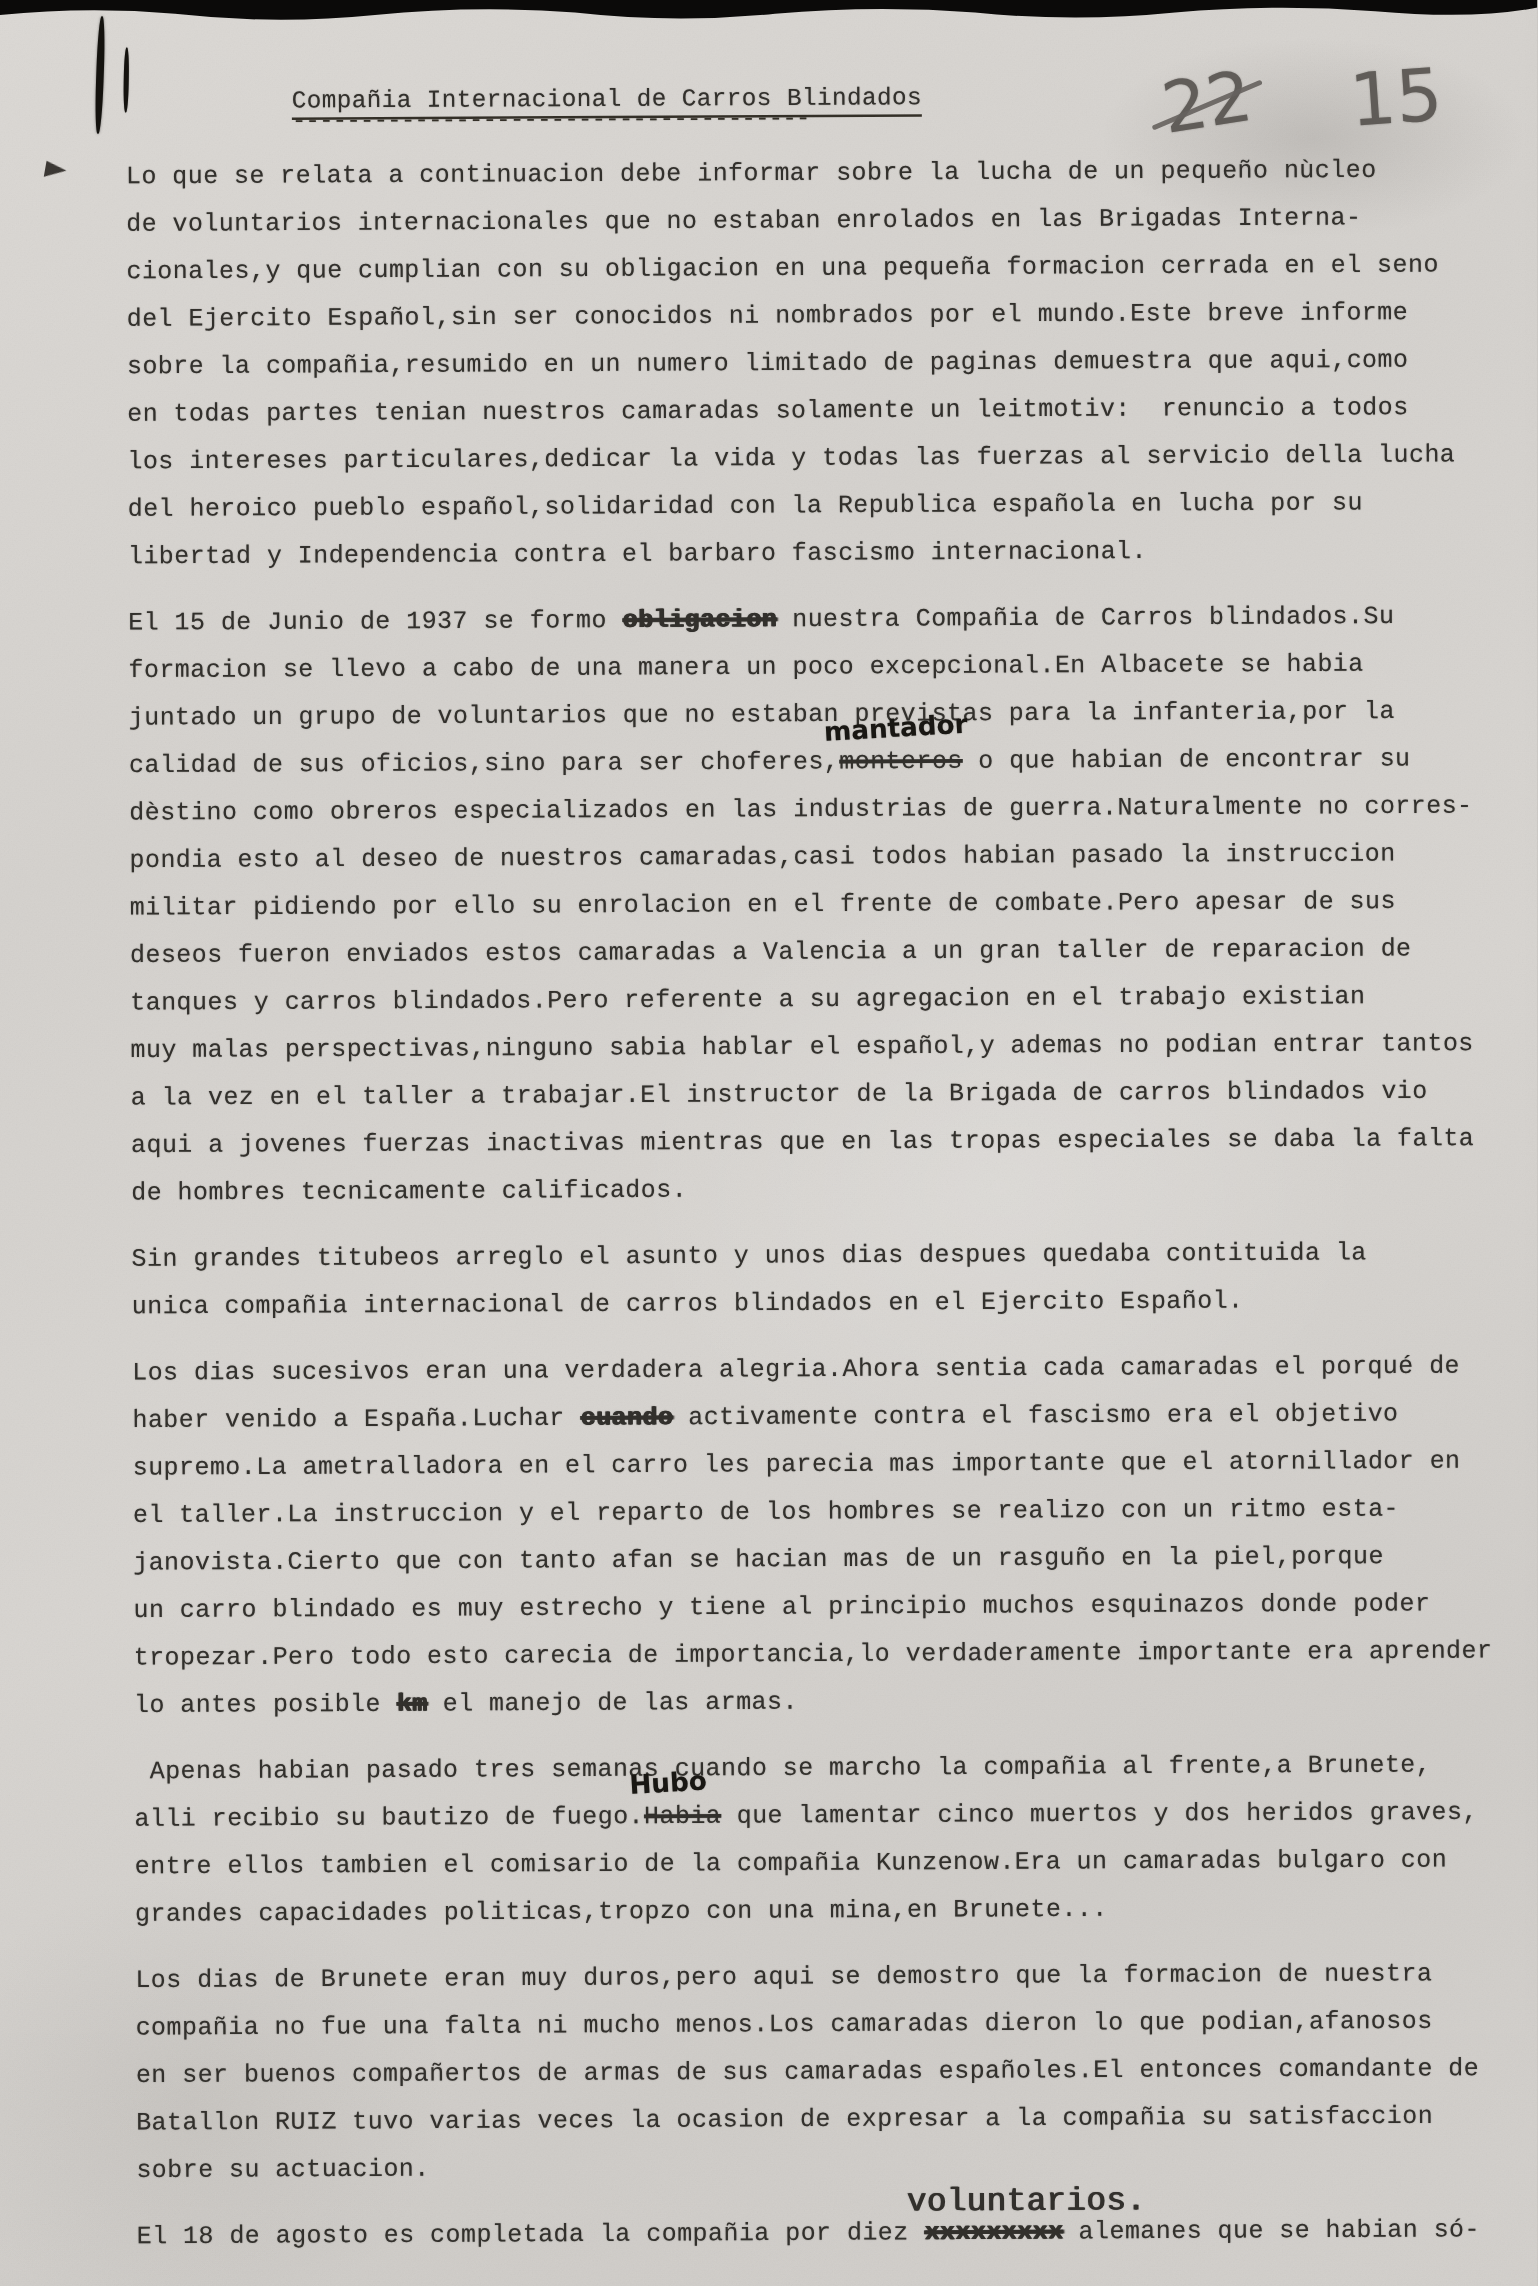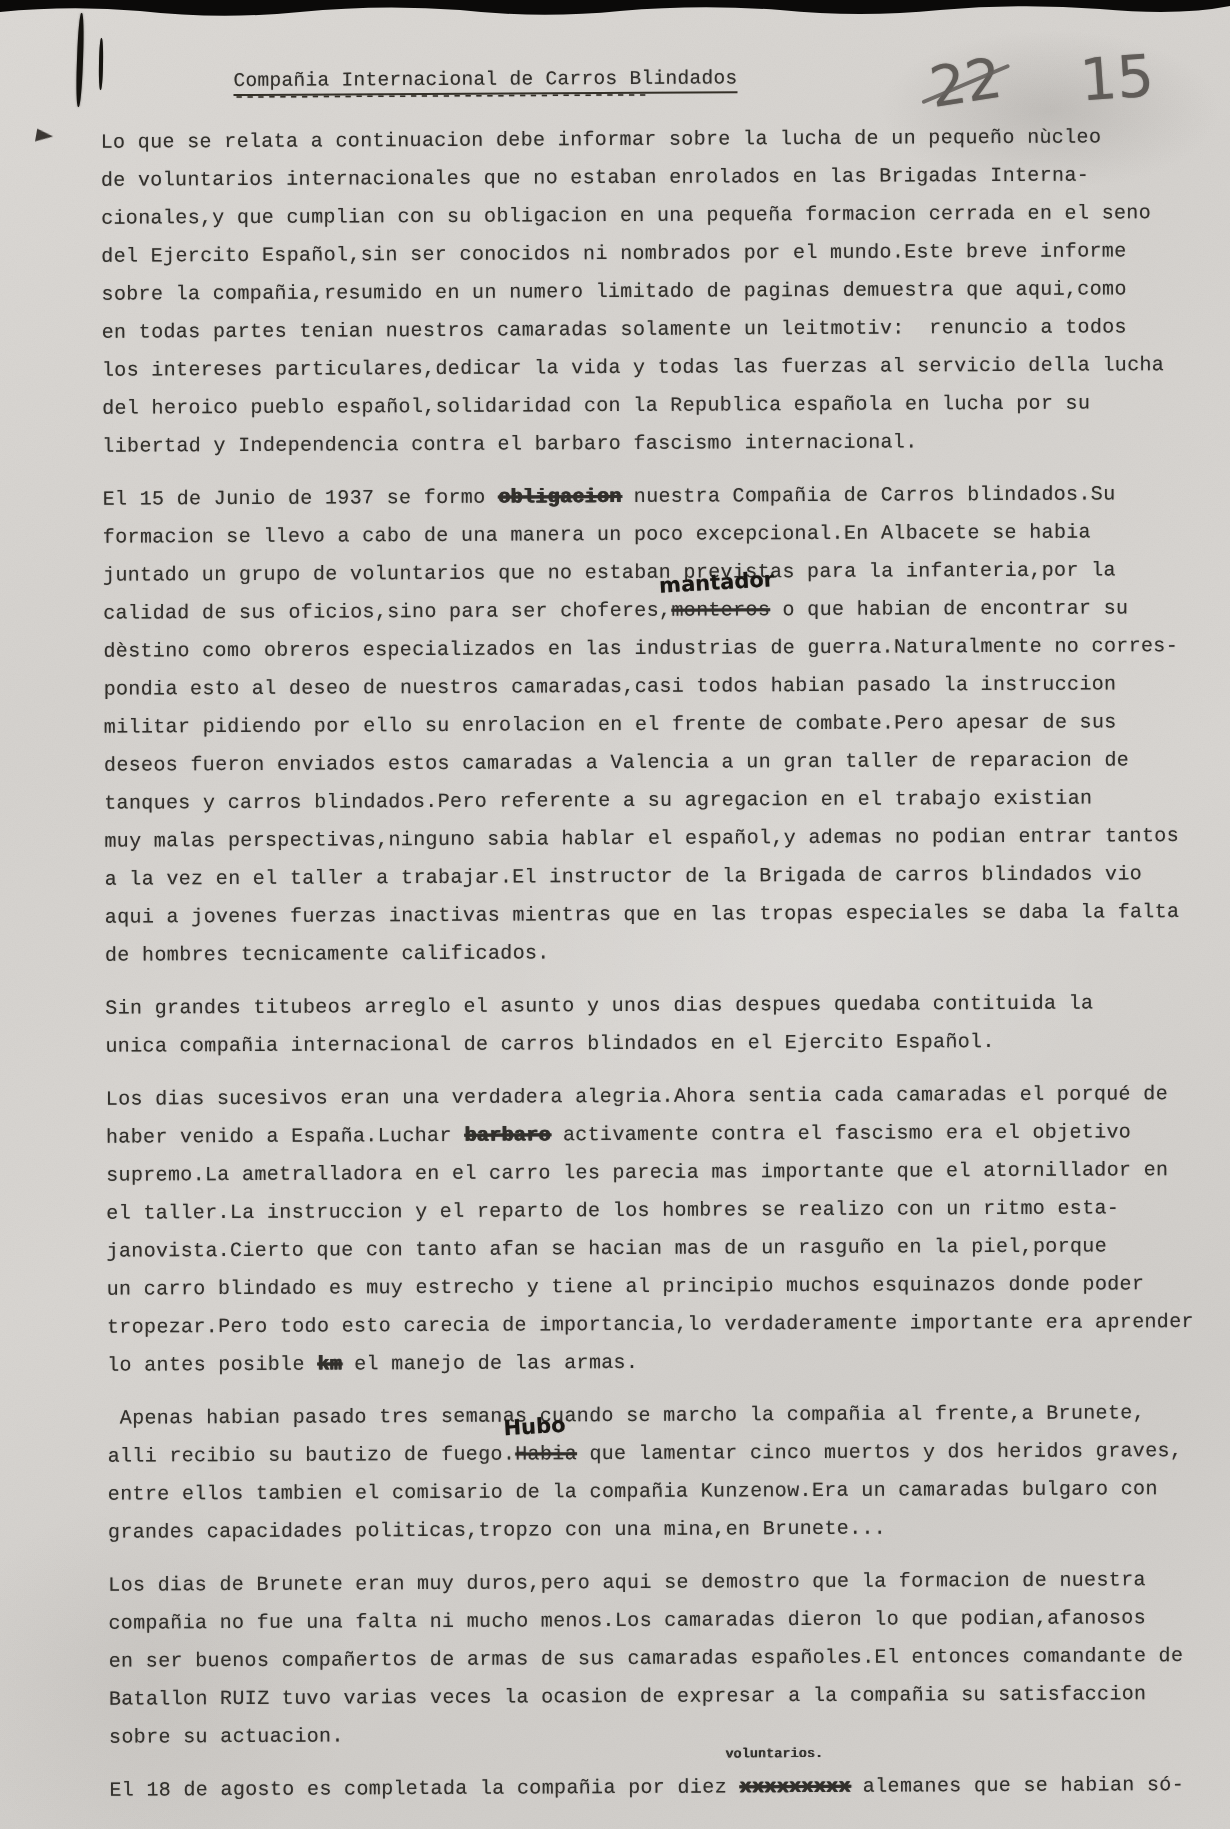--- a/index.html
+++ b/index.html
@@ -68,21 +68,21 @@
   }
   .overstruck{font-weight:700;text-shadow:1px 0 currentColor,0 0 1px rgba(40,38,34,.5);}
   .note{position:absolute;white-space:pre;display:inline-block;}
   .note.hand{
     left:-12px;top:-28px;
     font-family:"DejaVu Sans",sans-serif;font-weight:700;font-size:21px;
     color:#191713;transform:rotate(-3deg);letter-spacing:0;
   }
   .note.typed{
     left:-14px;top:-29px;
-    font-family:inherit;font-size:13px;font-weight:400;color:#32302c;letter-spacing:.35px;
+    font-family:inherit;font-size:26px;font-weight:400;color:#32302c;letter-spacing:.35px;
   }
 </style>
 </head>
 <body>
 
 <div class="paper"></div>
 <div class="stain s1"></div>
 <div class="stain s2"></div>
 <div class="stain s3"></div>
 
@@ -136,21 +136,21 @@
         <div class="line">a la vez en el taller a trabajar.El instructor de la Brigada de carros blindados vio</div>
         <div class="line">aqui a jovenes fuerzas inactivas mientras que en las tropas especiales se daba la falta</div>
         <div class="line">de hombres tecnicamente calificados.</div>
       </div>
       <div class="para">
         <div class="line">Sin grandes titubeos arreglo el asunto y unos dias despues quedaba contituida la</div>
         <div class="line">unica compañia internacional de carros blindados en el Ejercito Español.</div>
       </div>
       <div class="para">
         <div class="line">Los dias sucesivos eran una verdadera alegria.Ahora sentia cada camaradas el porqué de</div>
-        <div class="line">haber venido a España.Luchar <span class="overstruck">barbaro</span> activamente contra el fascismo era el objetivo</div>
+        <div class="line">haber venido a España.Luchar <span class="overstruck">cuando</span> activamente contra el fascismo era el objetivo</div>
         <div class="line">supremo.La ametralladora en el carro les parecia mas importante que el atornillador en</div>
         <div class="line">el taller.La instruccion y el reparto de los hombres se realizo con un ritmo esta-</div>
         <div class="line">janovista.Cierto que con tanto afan se hacian mas de un rasguño en la piel,porque</div>
         <div class="line">un carro blindado es muy estrecho y tiene al principio muchos esquinazos donde poder</div>
         <div class="line">tropezar.Pero todo esto carecia de importancia,lo verdaderamente importante era aprender</div>
         <div class="line">lo antes posible <span class="overstruck">km</span> el manejo de las armas.</div>
       </div>
       <div class="para">
         <div class="line"> Apenas habian pasado tres semanas cuando se marcho la compañia al frente,a Brunete,</div>
         <div class="line">alli recibio su bautizo de fuego.<span class="strike">Habia<span class="note hand">Hubo</span></span> que lamentar cinco muertos y dos heridos graves,</div>

